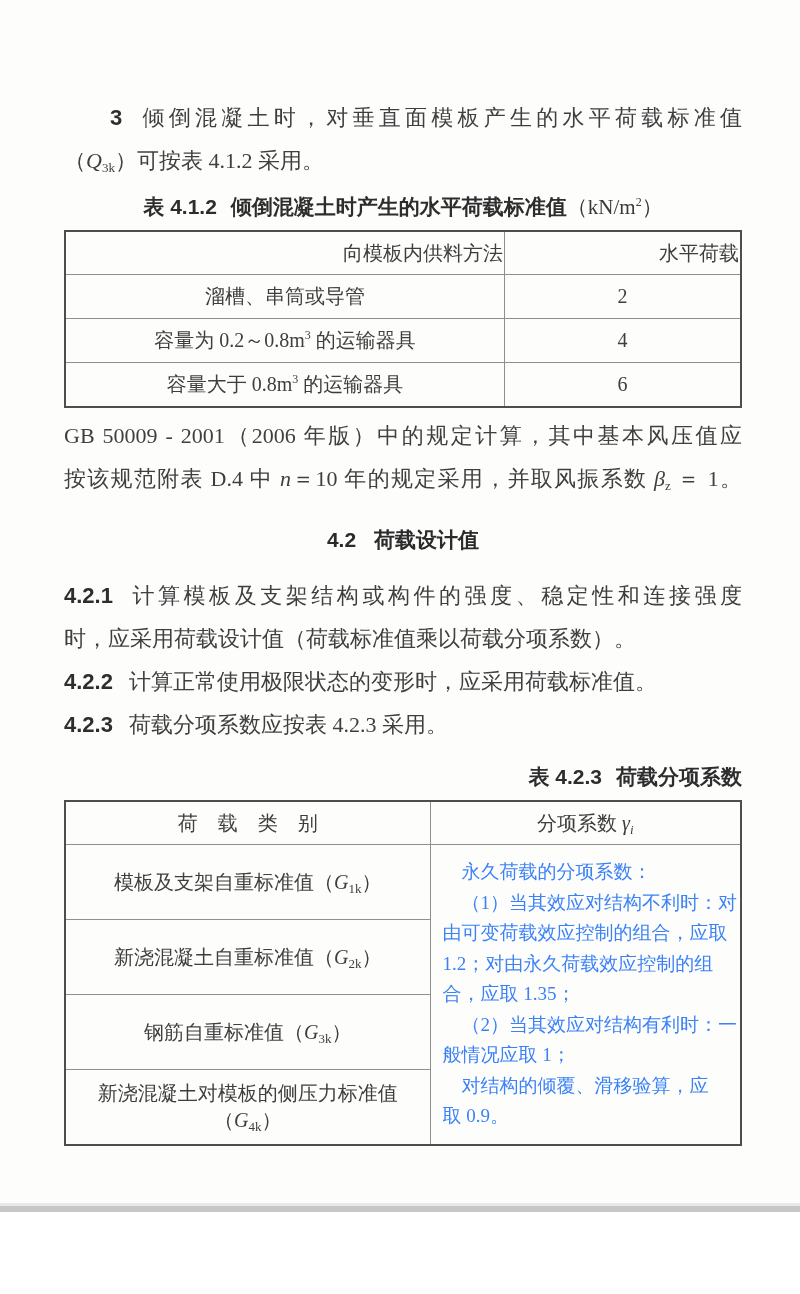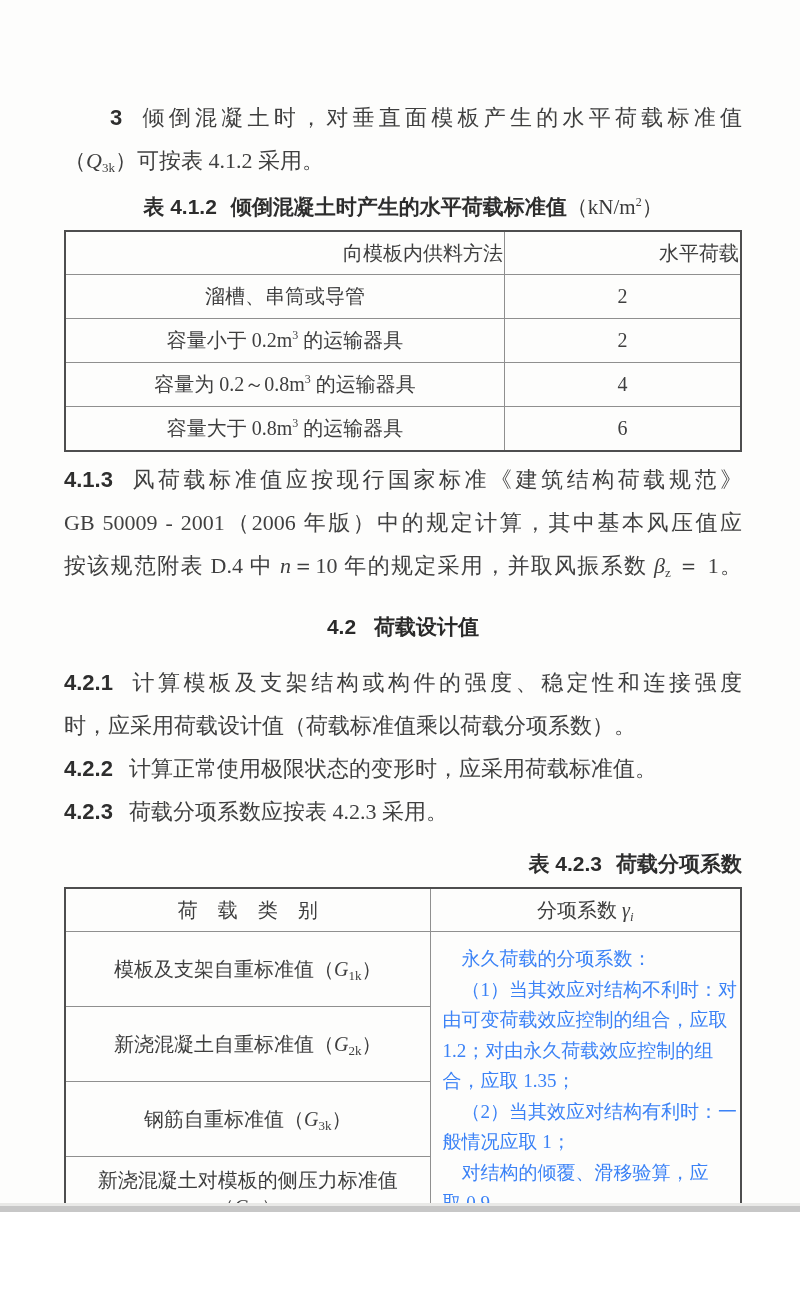--- a/index.html
+++ b/index.html
@@ -155,39 +155,32 @@
       <tbody>
           <tr>
         <td class="hrow">向模板内供料方法</td>
         <td class="hrow">水平荷载</td>
       </tr>
       <tr>
         <td class="drow"><span>溜槽、串筒或导管</span><sup class="sm"></sup><span></span></td>
         <td class="drow">2</td>
       </tr>
       <tr>
-        <td class="drow"><span>容量小于 0.2m</span><sup class="sm">3</sup><span> 的运输器具</span></td>
-        <td class="drow">2</td>
-      </tr>
-      <tr>
         <td class="drow"><span>容量为 0.2～0.8m</span><sup class="sm">3</sup><span> 的运输器具</span></td>
         <td class="drow">4</td>
       </tr>
       <tr>
         <td class="drow"><span>容量大于 0.8m</span><sup class="sm">3</sup><span> 的运输器具</span></td>
         <td class="drow">6</td>
       </tr>
     </tbody>
       </table>
 
 
     <div class="clause-block">
-      <div class="bline full">
-        <span class="num-hei">4.1.3</span><span class="gap"></span><span>风荷载标准值应按现行国家标准《建筑结构荷载规范》</span>
-      </div>
       <div class="bline full">
         <span>GB 50009 - 2001（2006 年版）中的规定计算，其中基本风压值应</span>
       </div>
       <div class="bline full">
         <span>按该规范附表 D.4 中 </span><span class="it">n</span><span>＝10 年的规定采用，并取风振系数 </span><span class="it">β</span><sub class="sm">z</sub><span> ＝ 1。</span>
       </div>
     </div>
 
     <div class="sec-heading">
       <span>4.2</span><span class="cgap"></span><span>荷载设计值</span>

